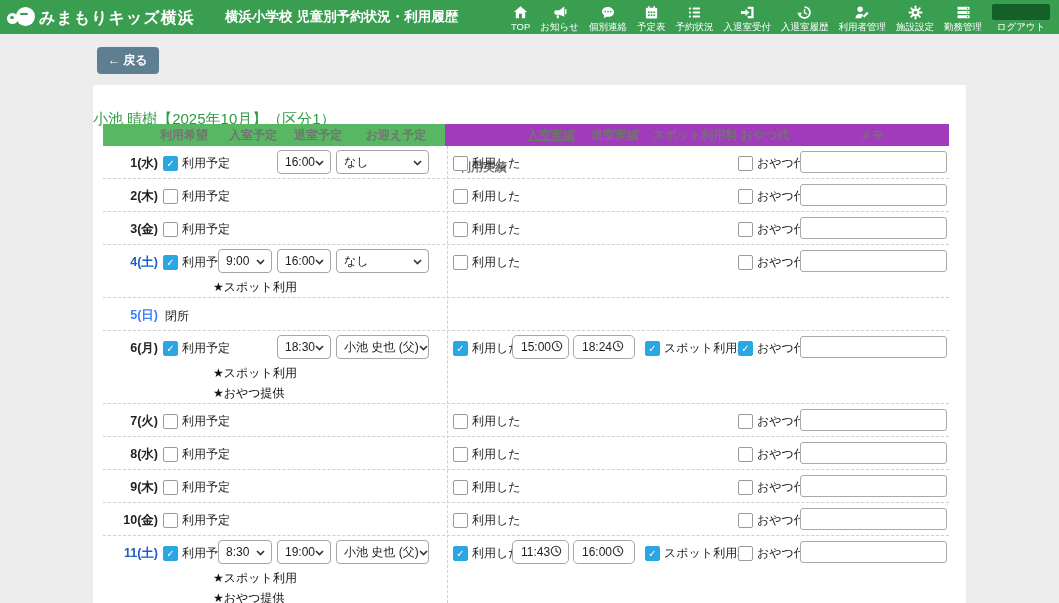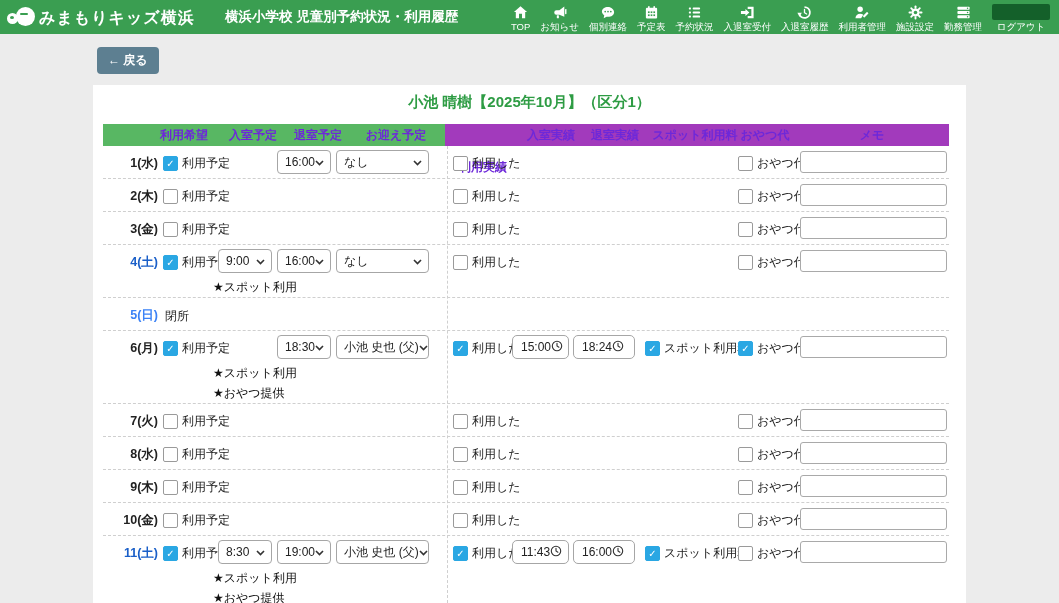--- a/index.html
+++ b/index.html
@@ -21,27 +21,27 @@
   .nav{position:absolute;right:4px;top:0;height:34px;display:flex;align-items:flex-start}
   .nav-item{display:flex;flex-direction:column;align-items:center;padding:4px 5px 0 5px;cursor:pointer}
   .nav-item .ic{height:16px;display:flex;align-items:center}
   .nav-label{color:#fff;font-size:9.5px;margin-top:1px;white-space:nowrap}
   .logout-rect{width:58px;height:16px;background:#14602a;border-radius:2px}
   
   .back-btn{position:absolute;left:97px;top:47px;background:#5d7f91;color:#fff;font-size:12px;font-weight:bold;
     padding:5px 11px;border-radius:4px;border:none;cursor:pointer;font-family:inherit}
   
   .card{position:absolute;left:93px;top:85px;width:873px;bottom:0;background:#fff}
-  .page-title{text-align:center;padding-top:8px;font-size:15px;font-weight:bold;color:#2e9c44;height:26px}
+  .page-title{text-align:left;padding-top:25px;font-size:15px;font-weight:normal;color:#2e9c44;height:26px}
   
   .tbl{position:absolute;left:10px;top:39px;width:846px;bottom:0}
   .thead{position:relative;height:22px}
   .thead .seg-green{position:absolute;left:0;top:0;width:342px;height:22px;background:#58b763}
   .thead .seg-purple{position:absolute;left:342px;top:0;right:0;height:22px;background:#a23abc}
-  .th{position:absolute;top:0;height:22px;line-height:22px;color:#6d28d9;font-weight:bold;font-size:12px;
+  .th{position:absolute;top:0;height:22px;line-height:22px;color:#737373;font-weight:bold;font-size:12px;
       transform:translateX(-50%);white-space:nowrap}
   .tbody{position:relative}
   .vdivider{position:absolute;left:344px;top:0;bottom:0;border-left:1px dashed #cfcfcf}
   .row{position:relative;min-height:32px}
   .row + .row{border-top:1px dashed #cfcfcf}
   .date{position:absolute;left:0;top:9px;width:55px;text-align:right;font-weight:bold;font-size:12.5px;color:#222}
   .date.saturday{color:#1a5fc8}
   .date.sunday{color:#3b82f6}
   .closed-label{position:absolute;left:62px;top:10px;font-size:12px}
   .cbg{position:absolute;top:9px;display:flex;align-items:center;font-size:12px;white-space:nowrap;cursor:pointer}
@@ -210,21 +210,21 @@
   <div class="tbl">
     <div class="thead">
       <div class="seg-green"></div>
       <div class="seg-purple"></div>
 
     <span class="th" style="left: 81px;">利用希望</span>
         <span class="th" style="left: 150px;">入室予定</span>
         <span class="th" style="left: 215px;">退室予定</span>
         <span class="th" style="left: 293px;">お迎え予定</span>
         <span class="th" style="left: 380px; margin-top: 32px;">利用実績</span>
-        <span class="th" style="left: 448px;">入室実績</span>
+        <span class="th" style="left: 448px; text-decoration: underline;">入室実績</span>
         <span class="th" style="left: 512px;">退室実績</span>
         <span class="th" style="left: 592px;">スポット利用料</span>
         <span class="th" style="left: 662px;">おやつ代</span>
         <span class="th" style="left: 769px;">メモ</span>
       </div>
     <div class="tbody" id="tbody">
       <div class="vdivider"></div>
 
     <div class="row">
           <span class="date weekday">1(水)</span>

